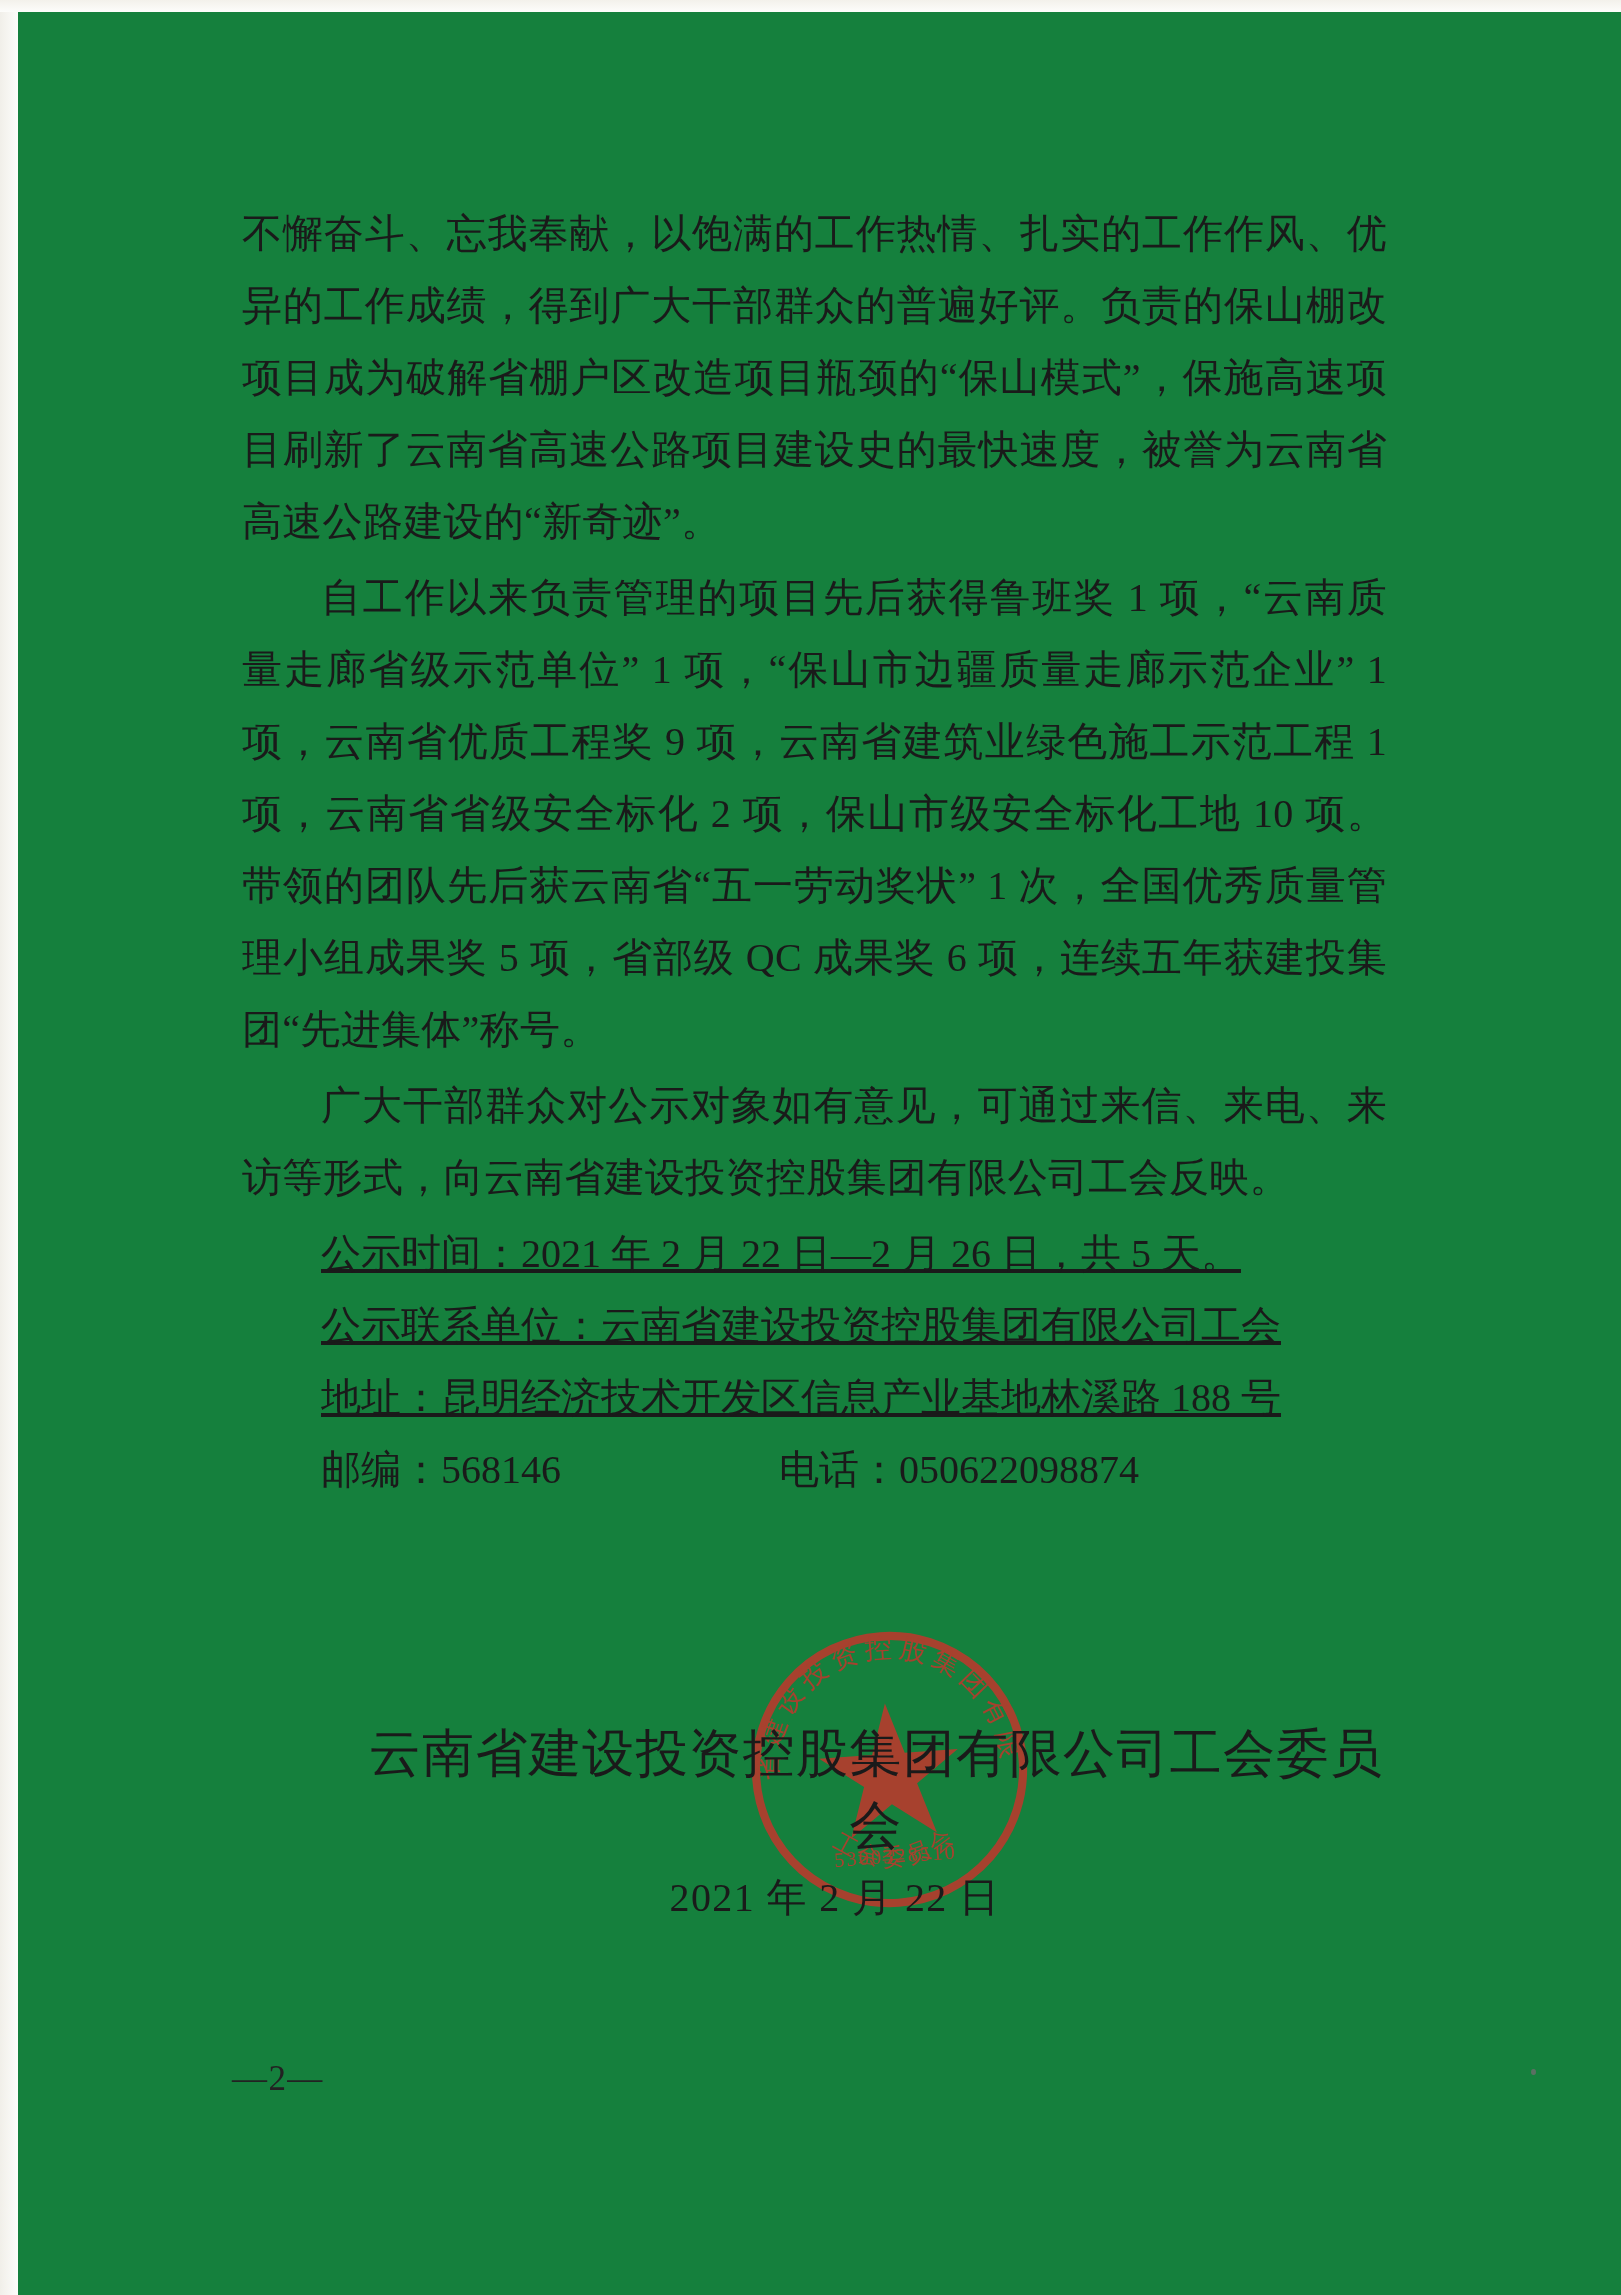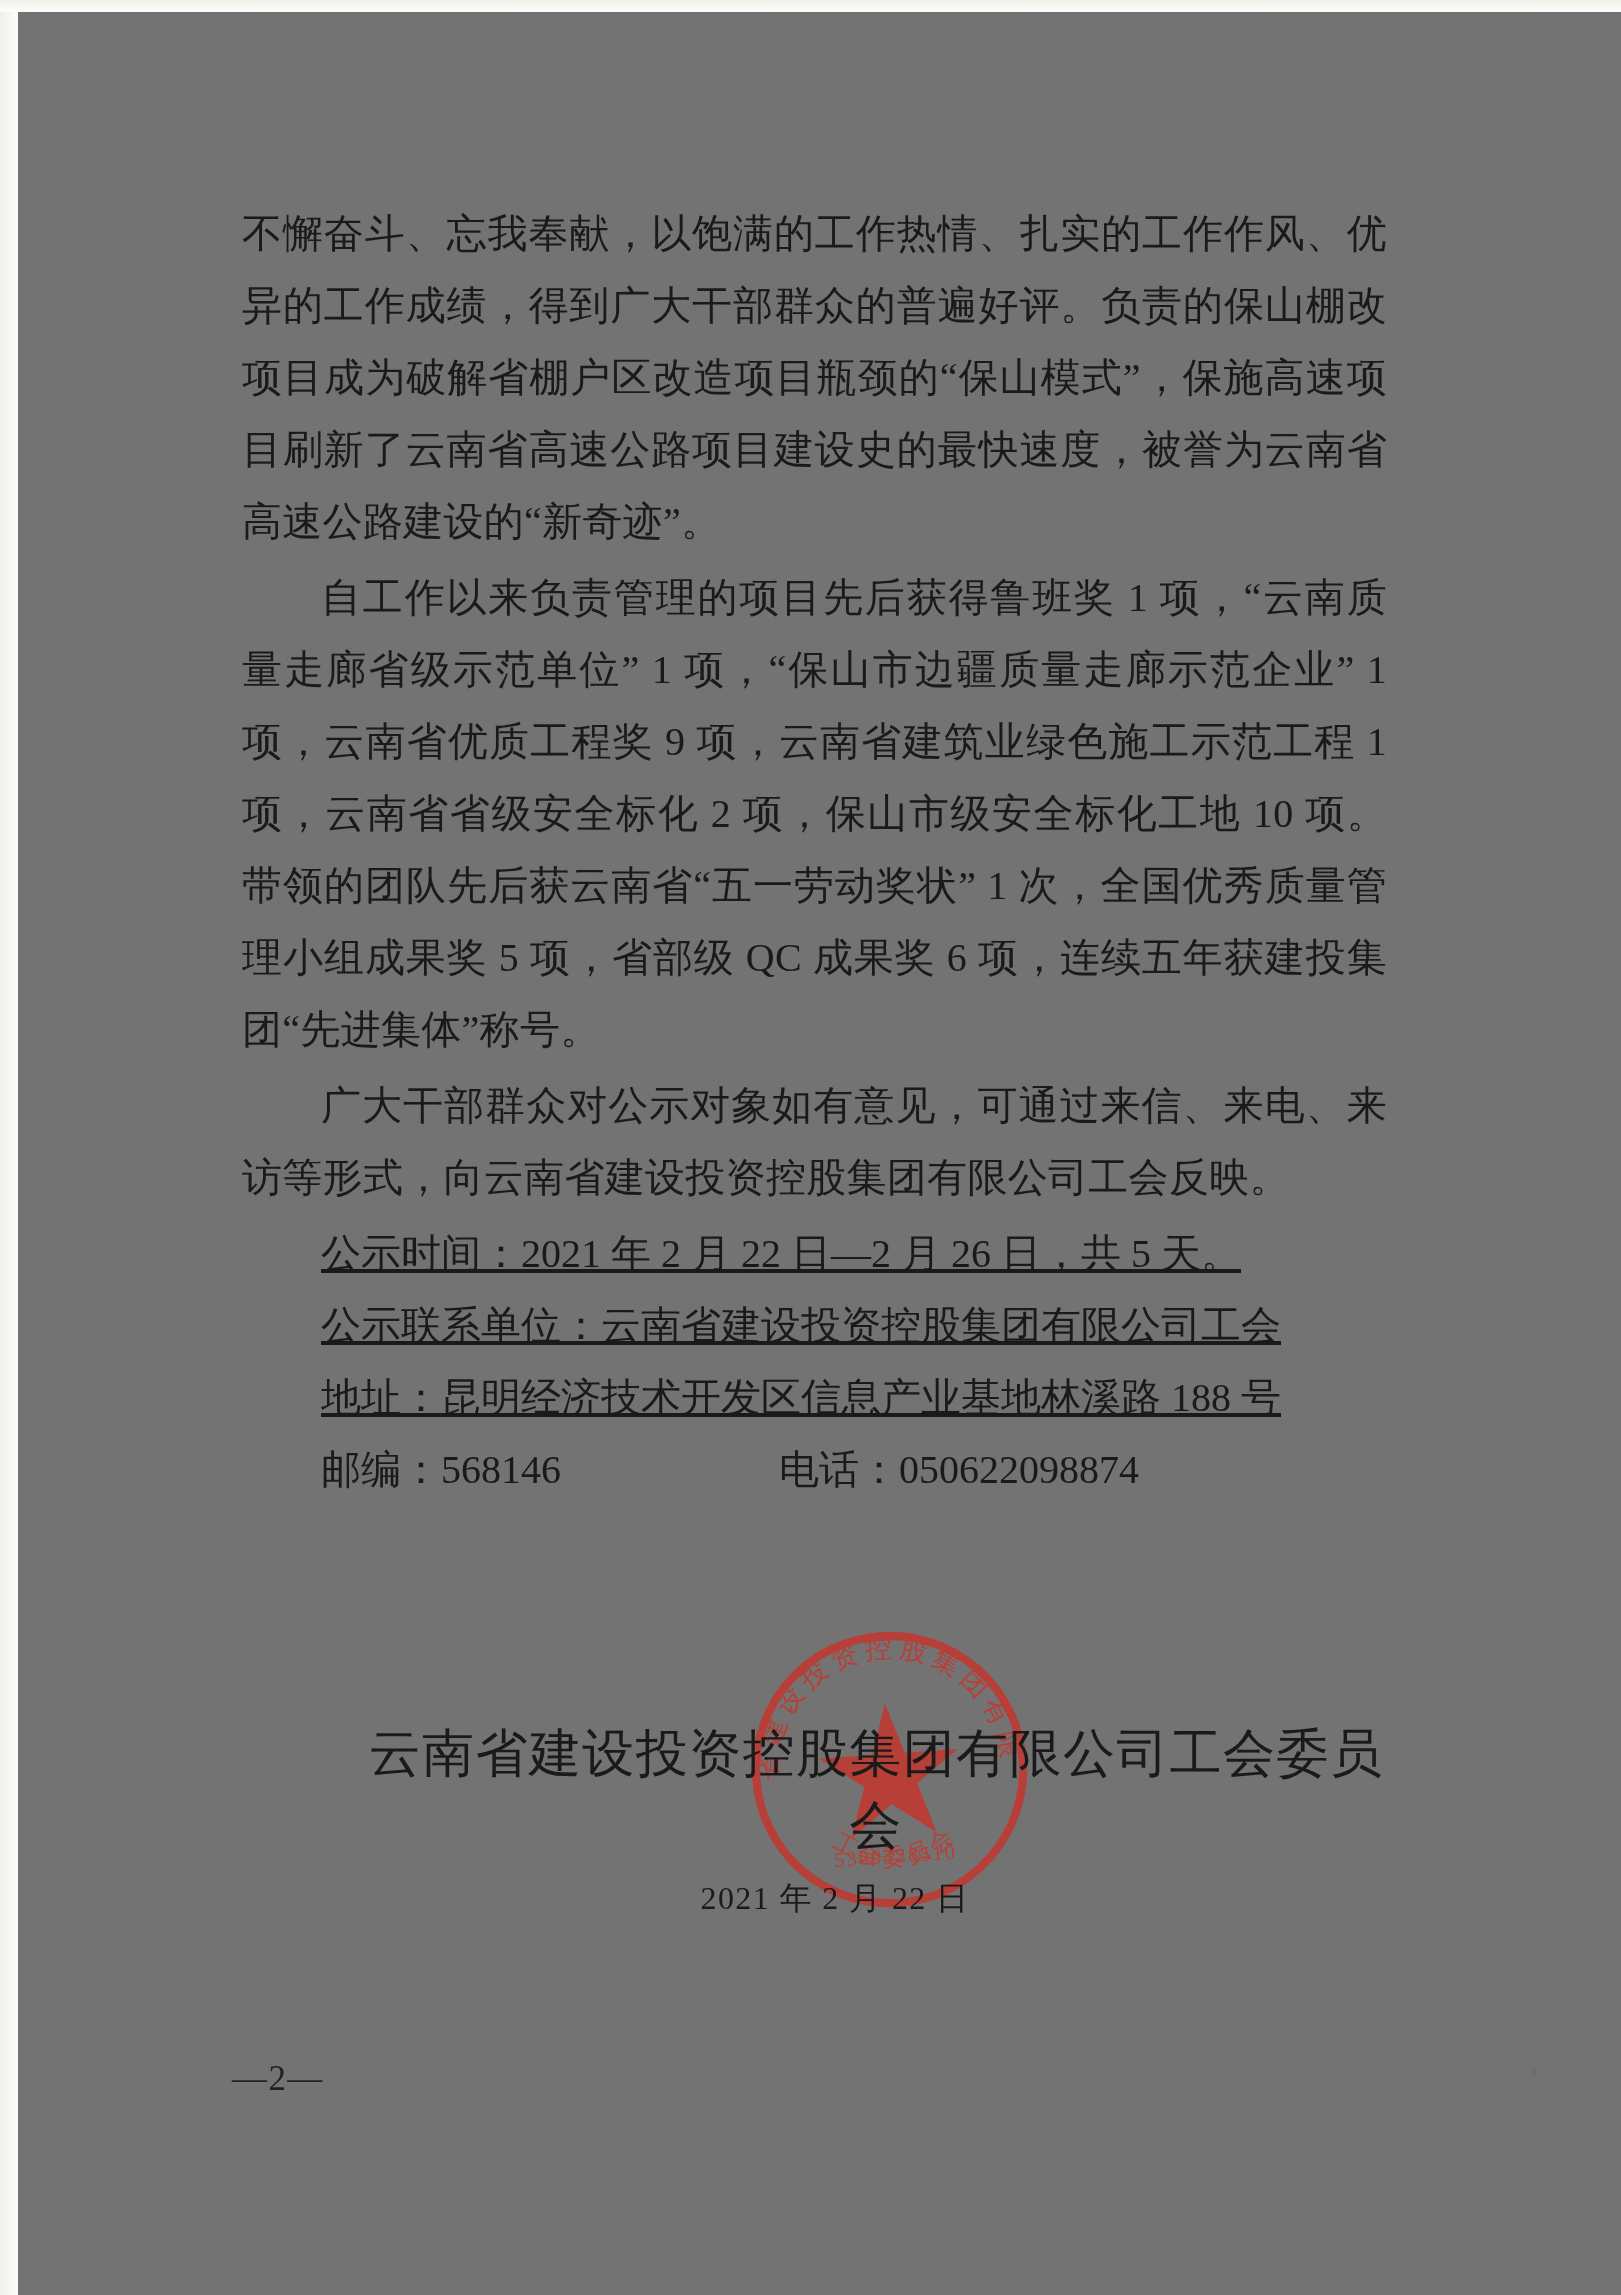--- a/index.html
+++ b/index.html
@@ -8,21 +8,21 @@
     background: #ffffff;
   }
   body {
     font-family: "Liberation Serif", "DejaVu Serif", serif;
     color: #1a1a1a;
   }
   .page {
     position: relative;
     width: 1622px;
     height: 2295px;
-    background: #737373;
+    background: #15803d;
     overflow: hidden;
   }
   
   .paper-edge-left {
     position: absolute;
     left: 0; top: 0;
     width: 17.7px; height: 100%;
     background: linear-gradient(to right, #f1efe9, #fdfdfb);
   }
   .paper-edge-top {
@@ -75,21 +75,21 @@
     width: 1145px;
     text-align: center;
   }
   .sign-org {
     font-size: 52px;
     line-height: 72px;
     letter-spacing: 1.4px;
     padding-left: 123px;
   }
   .sign-date {
-    font-size: 32px;
+    font-size: 40px;
     line-height: 72px;
     letter-spacing: 1.4px;
     padding-left: 41px;
   }
   
   .seal {
     position: absolute;
     left: 743px;
     top: 1623px;
     width: 293px;

